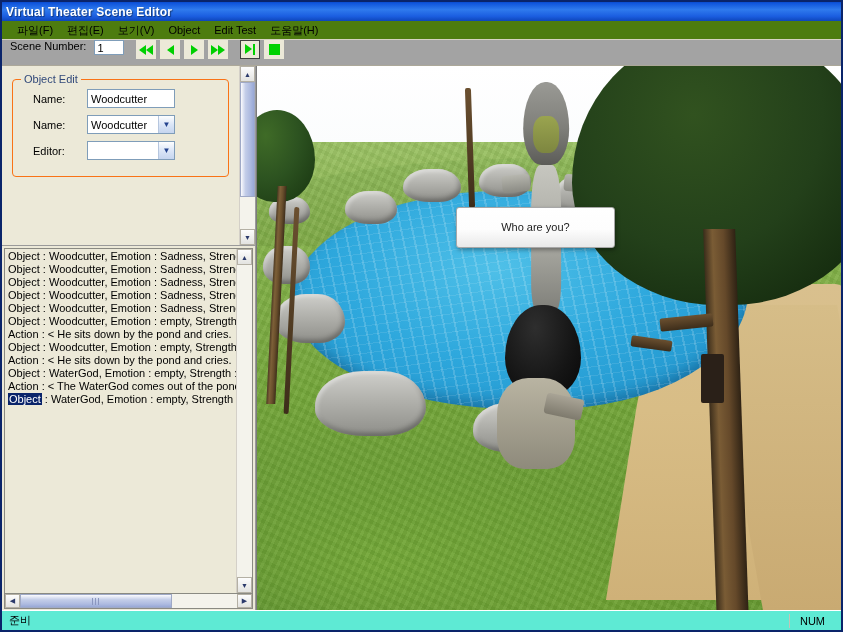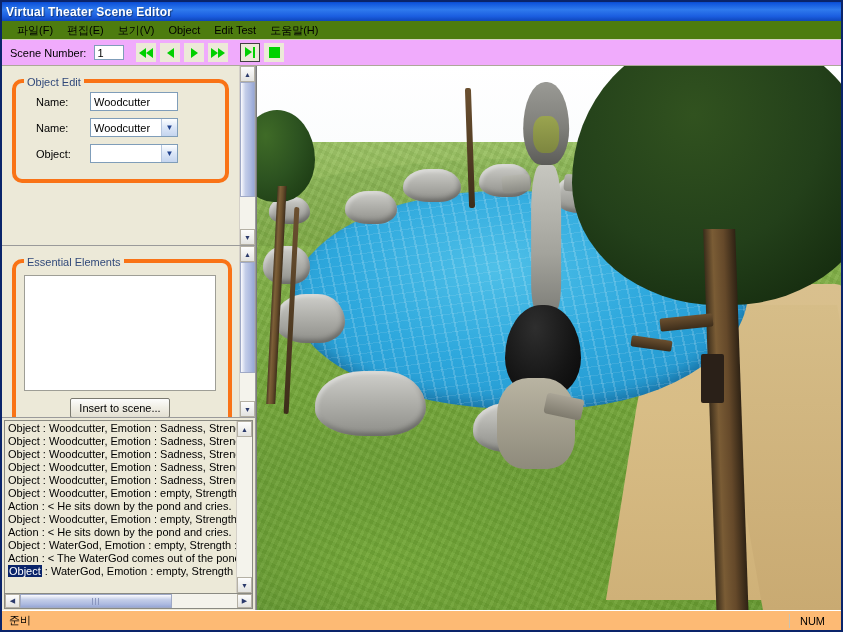--- a/index.html
+++ b/index.html
@@ -51,23 +51,23 @@
   .menu-item {
     padding: 2px 7px;
     font-size: 11px;
     color: #000;
     white-space: nowrap;
     cursor: default;
   }
   
   .toolbar {
     height: 25px;
-    background: #f0abfc;
+    background: #a3a3a3;
     border-bottom: 1px solid #aca899;
-    display: flex; align-items: center;
+    display: flex; 
     padding-left: 8px;
     gap: 4px;
     flex: 0 0 auto;
   }
   .toolbar-label { font-size: 11px; color: #000; white-space: nowrap; }
   .scene-number-input {
     width: 30px; height: 15px;
     border: 1px solid #7f9db9;
     background: #fff;
     font-family: "Liberation Sans", sans-serif;
@@ -135,22 +135,22 @@
   }
   .vs-track { flex: 1 1 auto; background: #f4f3ec; }
   .vs-thumb {
     width: 100%;
     background: linear-gradient(to right,#fbfbfe,#c3cde8 35%,#aebbe0 70%,#98a8d6);
     border: 1px solid #9fa9c6;
     box-sizing: border-box;
   }
   
   .groupbox {
-    border: 4px solid #f97316;
-    border-radius: 10px;
+    border: 1px solid #f97316;
+    border-radius: 4px;
     position: relative;
     padding: 10px 12px 8px 8px;
     margin-top: 7px;
     box-sizing: border-box;
   }
   .groupbox > legend.gb-title {
     position: absolute;
     top: -7px; left: 8px;
     background: #ece9d8;
     padding: 0 3px;
@@ -424,21 +424,21 @@
     border: 1px solid #a7a7a7;
     border-radius: 3px;
     box-shadow: 1px 2px 4px rgba(0,0,0,0.35);
     display: flex; align-items: center; justify-content: center;
     font-size: 11px; color: #222;
     font-family: "Liberation Sans", sans-serif;
   }
   
   .status-bar {
     height: 20px; flex: 0 0 20px;
-    background: #fdba74;
+    background: #5eead4;
     border-top: 1px solid #ffffff;
     display: flex; align-items: center;
     font-size: 11px; color: #000;
     padding: 0 4px;
     box-sizing: border-box;
   }
   .status-left { flex: 1 1 auto; padding-left: 3px; }
   .status-cell {
     border-left: 1px solid #c6c3b6;
     padding: 0 12px 0 10px;
@@ -528,56 +528,38 @@
 
             <div class="form-row">
               <span class="form-label">Name:</span>
               <div class="combo">
                 <span class="combo-value">Woodcutter</span>
                 <span class="combo-arrow">▼</span>
               </div>
             </div>
 
             <div class="form-row">
-              <span class="form-label">Object:</span>
+              <span class="form-label">Editor:</span>
               <div class="combo">
                 <span class="combo-value"></span>
                 <span class="combo-arrow">▼</span>
               </div>
             </div>
 
           </fieldset>
         </div>
         <div class="vscroll">
           <div class="vs-arrow">▲</div>
           <div class="vs-track">
             <div class="vs-thumb" style="height:78%"></div>
           </div>
           <div class="vs-arrow">▼</div>
         </div>
       </div>
 
-      <div class="pane pane-2">
-        <div class="pane-inner">
-          <fieldset class="groupbox" style="padding-bottom:6px;">
-            <legend class="gb-title">Essential Elements</legend>
-            <div class="ee-listbox"></div>
-            <div class="ee-button-row">
-              <span class="std-button">Insert to scene...</span>
-            </div>
-          </fieldset>
-        </div>
-        <div class="vscroll">
-          <div class="vs-arrow">▲</div>
-          <div class="vs-track">
-            <div class="vs-thumb" style="height:80%"></div>
-          </div>
-          <div class="vs-arrow">▼</div>
-        </div>
-      </div>
 
       <div class="log-pane">
         <div class="log-box">
           <div class="log-list" id="log-list">
               <div class="log-row"><span>Object</span><span> : Woodcutter, Emotion : Sadness, Strengt</span></div>
               <div class="log-row"><span>Object</span><span> : Woodcutter, Emotion : Sadness, Strengt</span></div>
               <div class="log-row"><span>Object</span><span> : Woodcutter, Emotion : Sadness, Strengt</span></div>
               <div class="log-row"><span>Object</span><span> : Woodcutter, Emotion : Sadness, Strengt</span></div>
               <div class="log-row"><span>Object</span><span> : Woodcutter, Emotion : Sadness, Strengt</span></div>
               <div class="log-row"><span>Object</span><span> : Woodcutter, Emotion : empty, Strength</span></div>
@@ -652,20 +634,23 @@
         <div class="char2-body" style="left:6%; top:42%; width:74%; height:52%;"></div>
         <div class="char-arm" style="left:52%; top:52%; width:36%; height:12%; transform:rotate(12deg); background:linear-gradient(to bottom,#a9a496,#7e7a6d);"></div>
       </div>
 
       <div class="big-tree-canopy"></div>
       <div class="big-tree-trunk"></div>
       <div class="branch" style="right:22%; top:46%; width:9%; height:2.4%; transform:rotate(-6deg);"></div>
       <div class="branch" style="right:29%; top:50%; width:7%; height:2%; transform:rotate(8deg);"></div>
       <div class="branch" style="right:20%; top:53%; width:4%; height:9%; background:#2a2018;"></div>
 
+      <div class="speech-bubble" style="left:34%; top:26%; width:27%; height:7%;">
+        <span>Who are you?</span>
+      </div>
     </div>
   </div>
 
   <div class="status-bar">
     <span class="status-left">준비</span>
     <span class="status-cell">NUM</span>
   </div>
 </div>
 
 </body></html>

